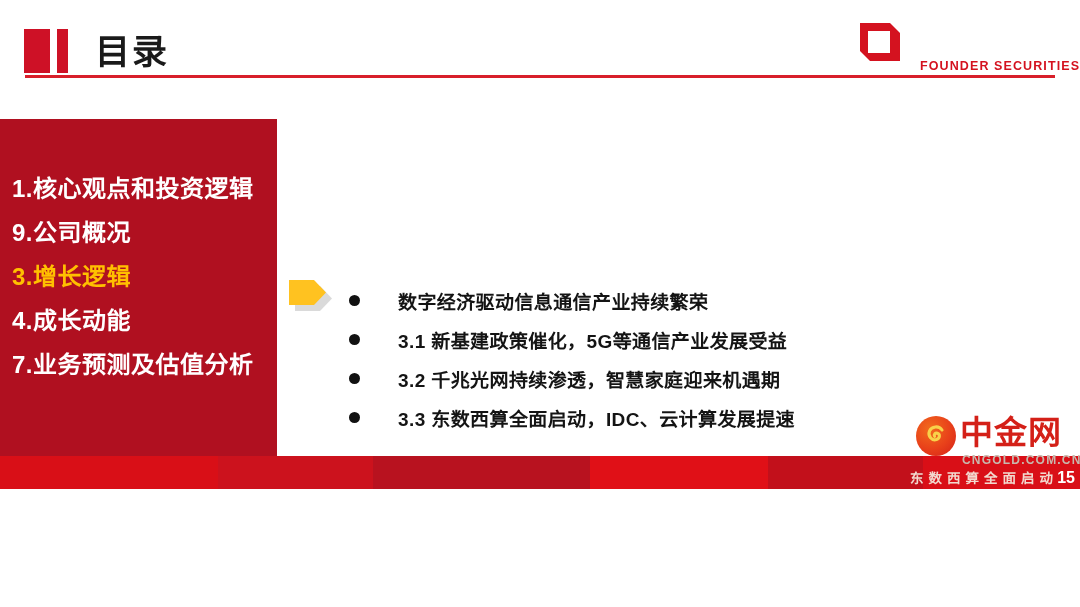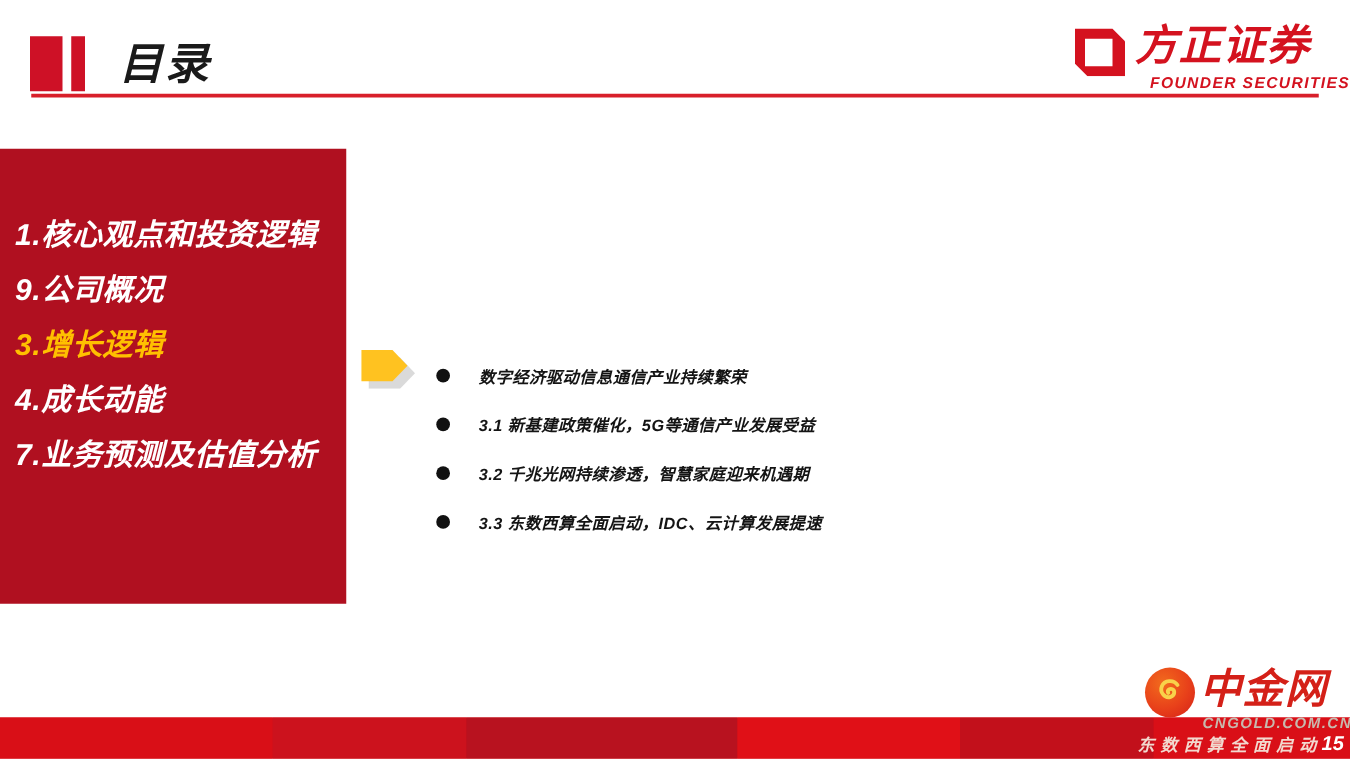--- a/index.html
+++ b/index.html
@@ -6,23 +6,22 @@
 
   html, body {
     width:1080px; height:607px;
     background:#ffffff;
     font-family:"Liberation Sans", "DejaVu Sans", sans-serif;
     overflow:hidden;
   }
 
   #slide {
     position:relative;
-    width:1080px; height:607px;
+    width:1080px; height:489px;
     background:#ffffff;
-    font-style:italic;
   }
 
   
   .hdr-bar-wide {
     position:absolute; left:24px; top:29px;
     width:26px; height:44px;
     background:#CE1126;
   }
   .hdr-bar-thin {
     position:absolute; left:57px; top:29px;
@@ -102,22 +101,22 @@
     height:39px;
     display:flex; align-items:center;
   }
   .bullet-dot {
     width:11px; height:11px;
     border-radius:50%;
     background:#111111;
     flex:0 0 auto;
   }
   .bullet-text {
-    margin-left:23px;
-    font-size:13px; font-weight:bold;
+    margin-left:38px;
+    font-size:19px; font-weight:bold;
     color:#141414;
     letter-spacing:0.4px;
     white-space:nowrap;
   }
 
   
   .footer-bar {
     position:absolute; left:0; bottom:0;
     width:1080px; height:33px;
     background:#D70F18;
@@ -179,21 +178,20 @@
   <div class="hdr-bar-wide"></div>
   <div class="hdr-bar-thin"></div>
   <div class="hdr-title">目录</div>
   <div class="hdr-rule"></div>
 
   <div class="logo-wrap">
     <svg class="logo-mark" viewBox="0 0 40 40">
       <path d="M0,2 L30,2 L40,12 L40,40 L10,40 L0,30 Z" fill="#D4121F"></path>
       <path d="M8,10 L30,10 L30,32 L8,32 Z" fill="#ffffff"></path>
     </svg>
-    <div class="logo-cn">方正证券</div>
     <div class="logo-en">FOUNDER SECURITIES</div>
   </div>
 
   <div class="sidebar">
     <ul class="toc-list">
       <li class="toc-item">1.核心观点和投资逻辑</li>
       <li class="toc-item">9.公司概况</li>
       <li class="toc-item active">3.增长逻辑</li>
       <li class="toc-item">4.成长动能</li>
       <li class="toc-item">7.业务预测及估值分析</li>

